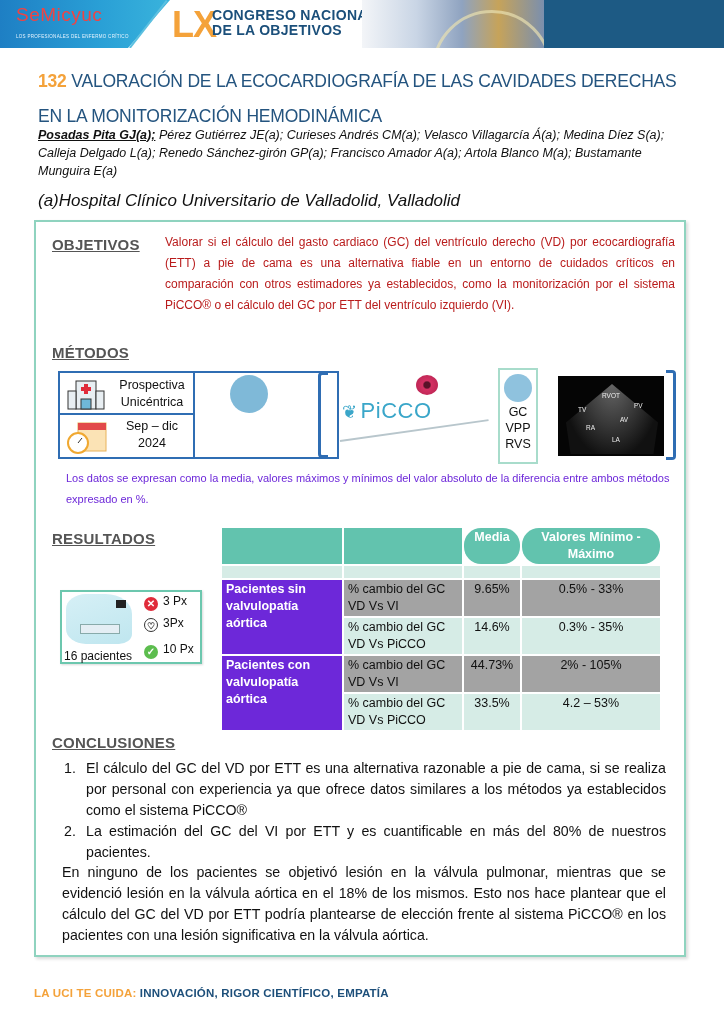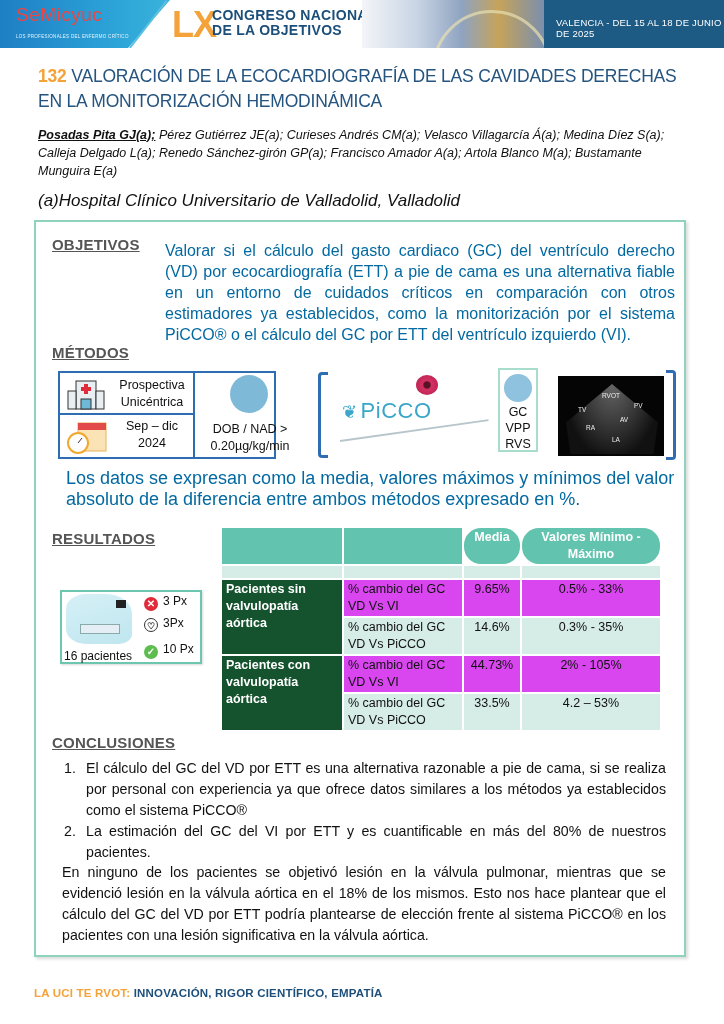--- a/index.html
+++ b/index.html
@@ -16,83 +16,83 @@
   .diag-line { position: absolute; left: 120px; top: 0; width: 2px; height: 60px; background: #5cc0e0; transform: rotate(38deg); transform-origin: top left; left: 166px; }
   .lx { position: absolute; left: 172px; top: 4px; color: #f4a23a; font-size: 36px; font-weight: bold; letter-spacing: -1px; }
   .congreso { position: absolute; left: 212px; top: 8px; color: #1b4f7a; font-size: 14px; font-weight: bold; line-height: 15px; letter-spacing: 0.3px; }
   .banner-photo { position: absolute; left: 362px; top: 0; width: 182px; height: 48px;
     background: linear-gradient(90deg, #f3f5f8 0%, #c9d5e5 30%, #8fa3c0 55%, #c6a35a 75%, #7a8fae 100%); }
   .banner-photo .arc { position: absolute; left: 70px; top: 10px; width: 120px; height: 70px; border: 3px solid #e8dfb0; border-radius: 60px 60px 0 0; opacity: 0.7; }
   .banner-right { position: absolute; left: 544px; top: 0; width: 180px; height: 48px; background: #1d5a84; }
   .dates { position: absolute; left: 556px; top: 17px; color: #fff; font-size: 9.5px; letter-spacing: 0.2px; }
 
   
-  .title { position: absolute; left: 38px; top: 64px; width: 650px; font-size: 17.5px; line-height: 25px; color: #24547f; letter-spacing: -0.2px; }
+  .title { position: absolute; left: 38px; top: 64px; width: 650px; font-size: 17.5px; line-height: 35px; color: #24547f; letter-spacing: -0.2px; }
   .title .num { color: #f4a23a; font-weight: bold; }
   .authors { position: absolute; left: 38px; top: 126px; width: 640px; font-size: 12.5px; line-height: 18px; font-style: italic; color: #111; }
   .authors .lead { font-weight: bold; text-decoration: underline; margin-top: 40px; }
   .affil { position: absolute; left: 38px; top: 191px; font-size: 17px; font-style: italic; color: #111; }
 
   
   .main-box { position: absolute; left: 34px; top: 220px; width: 652px; height: 737px; border: 2px solid #8fd3bf; box-shadow: 2px 2px 3px rgba(0,0,0,0.15); }
 
   .sec-title { position: absolute; font-size: 15px; font-weight: bold; color: #555; text-decoration: underline; letter-spacing: 0.2px; }
   .obj-title { left: 52px; top: 236px; }
-  .obj-text { position: absolute; left: 165px; top: 240px; width: 510px; font-size: 16px; line-height: 21px; text-align: justify; color: #0369a1; }
+  .obj-text { position: absolute; left: 165px; top: 232px; width: 510px; font-size: 12px; line-height: 21px; text-align: justify; color: #b91c1c; }
   .met-title { left: 52px; top: 344px; }
 
   
-  .met-grid { position: absolute; left: 58px; top: 371px; width: 218px; height: 88px; border: 2px solid #2f6db3; }
+  .met-grid { position: absolute; left: 58px; top: 371px; width: 281px; height: 88px; border: 2px solid #2f6db3; }
   .met-grid .vline { position: absolute; left: 133px; top: 0; width: 2px; height: 84px; background: #2f6db3; }
   .met-grid .hline { position: absolute; left: 0; top: 40px; width: 133px; height: 2px; background: #2f6db3; }
   .cell-txt { position: absolute; font-size: 12.5px; line-height: 17px; text-align: center; color: #111; }
   .c1 { left: 54px; top: 4px; width: 76px; }
   .c2 { left: 54px; top: 45px; width: 76px; }
   .c3 { left: 136px; top: 48px; width: 108px; }
   .ico-hosp { position: absolute; left: 6px; top: 4px; width: 40px; height: 34px; }
   .ico-cal { position: absolute; left: 6px; top: 46px; width: 42px; height: 36px; }
   .ico-mon { position: absolute; left: 170px; top: 2px; width: 38px; height: 38px; border-radius: 50%; background: #7fb9d8; }
 
   .bracket-l { position: absolute; left: 318px; top: 372px; width: 10px; height: 86px; border: 3px solid #2f6db3; border-right: none; border-radius: 4px 0 0 4px; }
   .bracket-r { position: absolute; left: 666px; top: 370px; width: 10px; height: 90px; border: 3px solid #2f6db3; border-left: none; border-radius: 0 4px 4px 0; }
   .picco { position: absolute; left: 342px; top: 398px; font-size: 22px; color: #3aa6c9; letter-spacing: 0.5px; }
   .picco-lung { font-size: 18px; margin-right: 3px; }
   .picco-cap { position: absolute; left: 416px; top: 375px; width: 22px; height: 20px; border-radius: 50%; background: radial-gradient(circle, #5a1228 20%, #d43163 30%, #b2204d 100%); }
   .picco-cable { position: absolute; left: 340px; top: 440px; width: 150px; height: 2px; background: #b8c6cc; transform: rotate(-8deg); transform-origin: left; }
 
-  .gc-box { position: absolute; left: 498px; top: 368px; width: 40px; height: 84px; border: 2px solid #a8dccb; background: #fff; }
+  .gc-box { position: absolute; left: 498px; top: 368px; width: 40px; height: 96px; border: 2px solid #a8dccb; background: #fff; }
   .gc-lens { position: absolute; left: 4px; top: 4px; width: 28px; height: 28px; border-radius: 50%; background: #8fc2de; }
   .gc-txt { position: absolute; left: 0; top: 34px; width: 36px; text-align: center; font-size: 12.5px; line-height: 16px; color: #111; }
 
   .echo { position: absolute; left: 558px; top: 376px; width: 106px; height: 80px; background: #050505; overflow: hidden; }
   .echo .fan { position: absolute; left: 8px; top: 8px; width: 92px; height: 70px; background: radial-gradient(ellipse at 50% 0%, #666 0%, #3a3a3a 40%, #111 75%); clip-path: polygon(50% 0, 100% 55%, 95% 100%, 5% 100%, 0 55%); }
   .echo span { position: absolute; color: #eee; font-size: 6.5px; }
 
-  .met-note { position: absolute; left: 66px; top: 468px; width: 610px; font-size: 18px; line-height: 21px; color: #0369a1; }
+  .met-note { position: absolute; left: 66px; top: 468px; width: 610px; font-size: 11px; line-height: 21px; color: #6d28d9; }
 
   
   .res-title { left: 52px; top: 530px; }
   .px-box { position: absolute; left: 60px; top: 590px; width: 142px; height: 74px; border: 2px solid #6cc7ae; box-shadow: 1px 1px 2px rgba(0,0,0,0.15); background: #fff; }
   .px-art { position: absolute; left: 4px; top: 2px; width: 66px; height: 50px; background: linear-gradient(160deg, #d6f0f6 0%, #bfe6ef 100%); border-radius: 30% 40% 20% 30%; }
   .px-art .bed { position: absolute; left: 14px; top: 30px; width: 40px; height: 10px; background: #e4eef4; border: 1px solid #8aa; }
   .px-art .mon { position: absolute; left: 50px; top: 6px; width: 10px; height: 8px; background: #222; }
   .px-pat { position: absolute; left: 2px; top: 57px; font-size: 12px; color: #111; }
   .px-row { position: absolute; left: 82px; font-size: 12px; color: #111; }
   .px-row .ic { display: inline-block; width: 14px; height: 14px; border-radius: 50%; color: #fff; font-size: 10px; line-height: 14px; text-align: center; margin-right: 5px; vertical-align: -2px; font-weight: bold; }
   .ic-x { background: #e02b3a; }
   .ic-ok { background: #5cbd4e; }
   .ic-heart { background: none !important; color: #333 !important; border: 1px solid #333; font-size: 9px !important; }
 
   table.res { position: absolute; left: 220px; top: 526px; width: 442px; border-collapse: separate; border-spacing: 2px; font-size: 12.5px; }
   table.res td { padding: 1px 4px; vertical-align: top; line-height: 17px; }
   .th { background: #62c3ae; color: #fff; font-weight: bold; text-align: center; border-radius: 17px; }
   .th-blank { background: #62c3ae; height: 34px; }
   .sub { background: #d6ece6; height: 12px; }
-  .rowhead { background: #14532d; color: #fff; font-weight: bold; }
-  .cell-a { background: #d946ef; }
+  .rowhead { background: #6d28d9; color: #fff; font-weight: bold; }
+  .cell-a { background: #a3a3a3; }
   .cell-b { background: #d6ece6; }
   .ctr { text-align: center; }
 
   
   .con-title { left: 52px; top: 734px; }
   .con-list { position: absolute; left: 62px; top: 758px; width: 604px; font-size: 14.2px; line-height: 21px; color: #111; }
   .con-item { position: relative; padding-left: 24px; text-align: justify; }
   .con-item .n { position: absolute; left: 2px; top: 0; }
   .con-final { position: absolute; left: 62px; top: 862px; width: 604px; font-size: 14.2px; line-height: 21px; color: #111; text-align: justify; }
 
@@ -110,21 +110,20 @@
   <div class="diag-line"></div>
   <div class="lx">LX</div>
   <div class="congreso">
     <div>CONGRESO NACIONAL</div>
     <div>DE LA OBJETIVOS</div>
   </div>
   <div class="banner-photo">
       <div class="arc"></div>
     </div>
   <div class="banner-right"></div>
-  <div class="dates">VALENCIA - DEL 15 AL 18 DE JUNIO DE 2025</div>
 </div>
 
 <div class="title">
   <span class="num">132</span>
   <span>VALORACIÓN DE LA ECOCARDIOGRAFÍA DE LAS CAVIDADES DERECHAS EN LA MONITORIZACIÓN HEMODINÁMICA</span>
 </div>
 <div class="authors"><span class="lead">Posadas Pita GJ(a);</span><span> Pérez Gutiérrez JE(a); Curieses Andrés CM(a); Velasco Villagarcía Á(a); Medina Díez S(a); Calleja Delgado L(a); Renedo Sánchez-girón GP(a); Francisco Amador A(a); Artola Blanco M(a); Bustamante Munguira E(a)</span></div>
 <div class="affil">(a)Hospital Clínico Universitario de Valladolid, Valladolid</div>
 
 <div class="main-box"></div>
@@ -146,21 +145,20 @@
   </svg>
   <div class="cell-txt c1">Prospectiva Unicéntrica</div>
   <svg class="ico-cal" viewBox="0 0 42 36">
     <rect x="12" y="4" width="28" height="28" fill="#fbe3b5" stroke="#e8b25a"></rect>
     <rect x="12" y="4" width="28" height="7" fill="#e24a4a"></rect>
     <circle cx="12" cy="24" r="10" fill="#fff" stroke="#f0a830" stroke-width="2"></circle>
     <line x1="12" y1="24" x2="16" y2="19" stroke="#333"></line>
   </svg>
   <div class="cell-txt c2">Sep – dic 2024</div>
   <div class="ico-mon"></div>
-  <div class="cell-txt c3">DOB / NAD &gt; 0.20µg/kg/min</div>
 </div>
 
 <div class="bracket-l"></div>
 <div class="picco"><span class="picco-lung">❦</span><span>PiCCO</span></div>
 <div class="picco-cap"></div>
 <div class="picco-cable"></div>
 
 <div class="gc-box">
   <div class="gc-lens"></div>
   <div class="gc-txt">
@@ -234,13 +232,13 @@
 </tbody>
   </table>
 
 <div class="sec-title con-title">CONCLUSIONES</div>
 <div class="con-list">
   <div class="con-item"><span class="n">1.</span><span>El cálculo del GC del VD por ETT es una alternativa razonable a pie de cama, si se realiza por personal con experiencia ya que ofrece datos similares a los métodos ya establecidos como el sistema PiCCO®</span></div>
   <div class="con-item"><span class="n">2.</span><span>La estimación del GC del VI por ETT y es cuantificable en más del 80% de nuestros pacientes.</span></div>
 </div>
 <div class="con-final">En ninguno de los pacientes se objetivó lesión en la válvula pulmonar, mientras que se evidenció lesión en la válvula aórtica en el 18% de los mismos. Esto nos hace plantear que el cálculo del GC del VD por ETT podría plantearse de elección frente al sistema PiCCO® en los pacientes con una lesión significativa en la válvula aórtica.</div>
 
-<div class="footer"><span class="o">LA UCI TE RVOT:</span><span class="b"> INNOVACIÓN, RIGOR CIENTÍFICO, EMPATÍA</span></div>
+<div class="footer"><span class="o">LA UCI TE CUIDA:</span><span class="b"> INNOVACIÓN, RIGOR CIENTÍFICO, EMPATÍA</span></div>
 
 </body></html>

